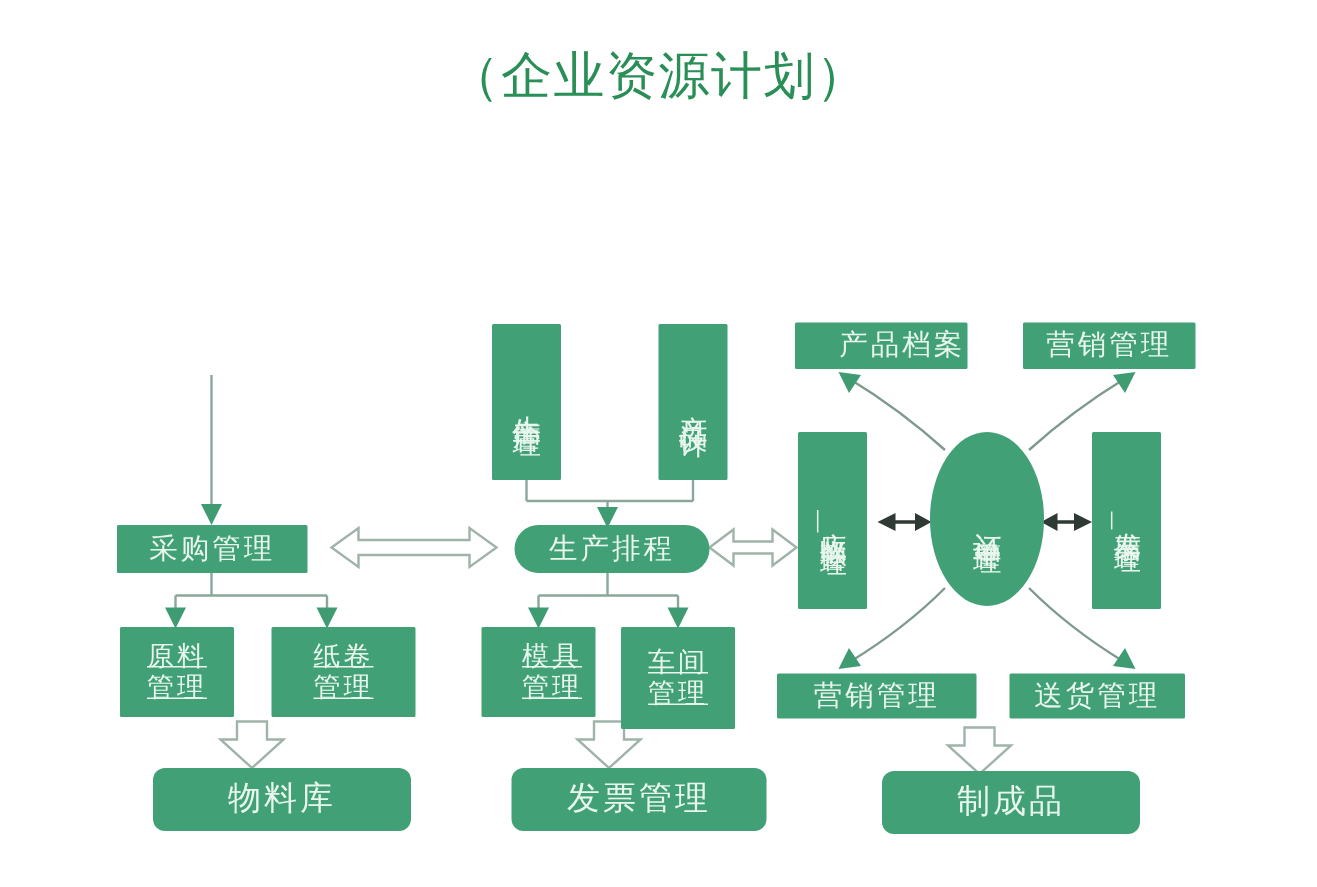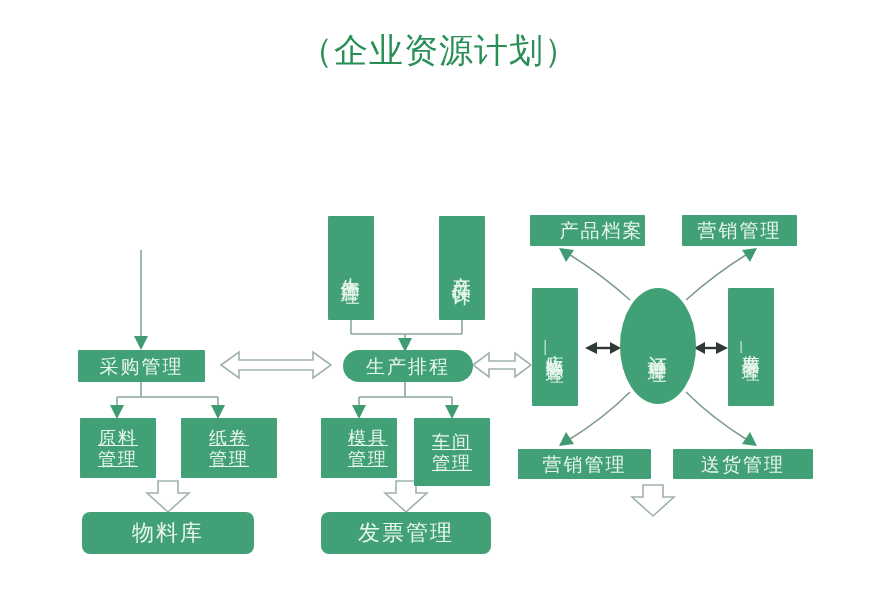--- a/index.html
+++ b/index.html
@@ -50,21 +50,21 @@
     display: flex;
     align-items: center;
     justify-content: center;
     text-align: center;
     font-family: "DejaVu Sans", "Liberation Sans", sans-serif;
     box-sizing: border-box;
     letter-spacing: 2px;
     line-height: 1.18;
   }
   .node.rect { border-radius: 1px; }
-  .node.rounded { border-radius: 8px; }
+  .node.rounded { border-radius: 8px; margin-left: 20px; }
   .node.ellipse { border-radius: 50%; }
   .node.vertical {
     writing-mode: vertical-rl;
     text-orientation: upright;
     letter-spacing: 3px;
   }
   .node.two-line { white-space: pre-line; }
 
   .fs18 { font-size: 18px; text-decoration: underline; }
   .fs19 { font-size: 19px; }
@@ -220,16 +220,17 @@
   <div class="node rect fs19" style="left:682px; top:215px; width:115px; height:31px;">营销管理</div>
 
   <div class="node rect vertical fs18" style="left:532px; top:288px; width:46px; height:118px;">应收款管理</div>
 
   <div class="node ellipse vertical fs19" style="left:620px; top:288px; width:76px; height:116px;">订单管理</div>
 
   <div class="node rect vertical fs18" style="left:728px; top:288px; width:46px; height:118px;">发票管理</div>
 
   <div class="node rect fs19" style="left:518px; top:449px; width:133px; height:30px;">营销管理</div>
 
-  <div class="node rect fs19" style="left:673px; top:449px; width:140px; height:30px;">送货管理</div>
-
+  <div class="node rect fs19" style="left:673px; top:449px; width:117px; height:30px;">送货管理</div>
+
+  <div class="node rounded fs22" style="left:568px; top:514px; width:172px; height:42px;">制成品</div>
 
 </div>
 
 </body></html>

